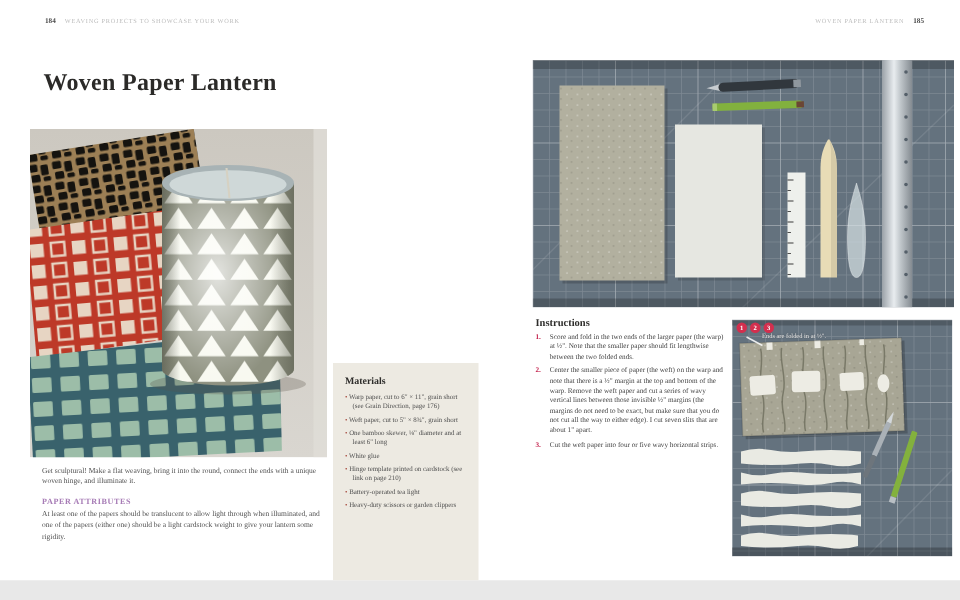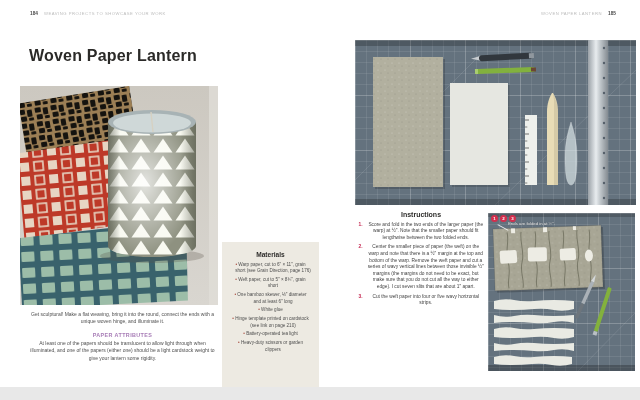--- a/index.html
+++ b/index.html
@@ -1,17 +1,17 @@
 <!DOCTYPE html>
 <html><head>
 <meta charset="utf-8">
 <style>
   html,body{margin:0;padding:0;background:#e8e8e8;}
   .spread{position:relative;width:640px;height:387px;background:#ffffff;overflow:hidden;
-          font-family:Liberation Sans, sans-serif;color:#3c3c3c;text-align:center;}
+          font-family:Liberation Serif, serif;color:#3c3c3c;}
   
   .runhead{position:absolute;top:11px;display:flex;gap:6px;align-items:baseline;}
   .runhead .pgnum{font-size:4.8px;font-weight:bold;color:#4a4a4a;}
   .runhead .rh-text{font-size:4.2px;letter-spacing:.5px;color:#bcbcbc;}
   #hdr-left{left:30px;}
   #hdr-right{right:24px;}
   
   .title{position:absolute;left:29px;top:36px;font-size:16px;font-weight:bold;
          color:#2b2a28;letter-spacing:.2px;}
   

